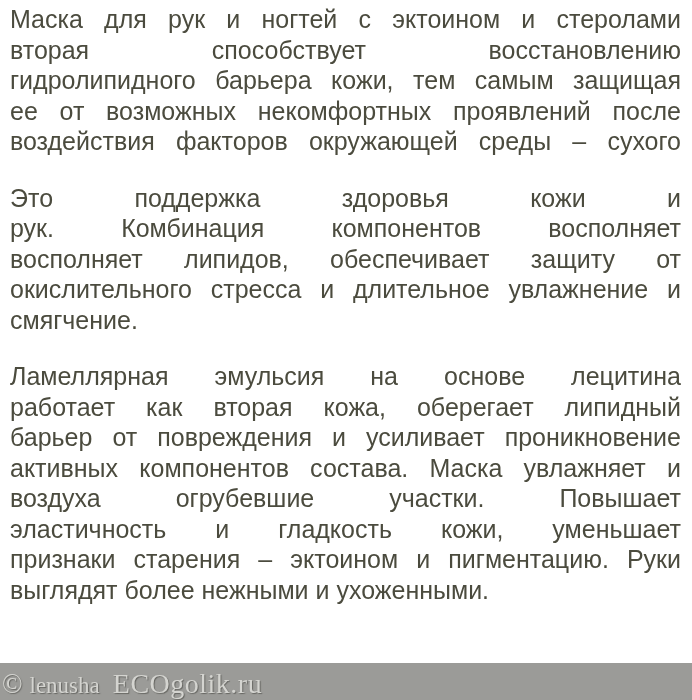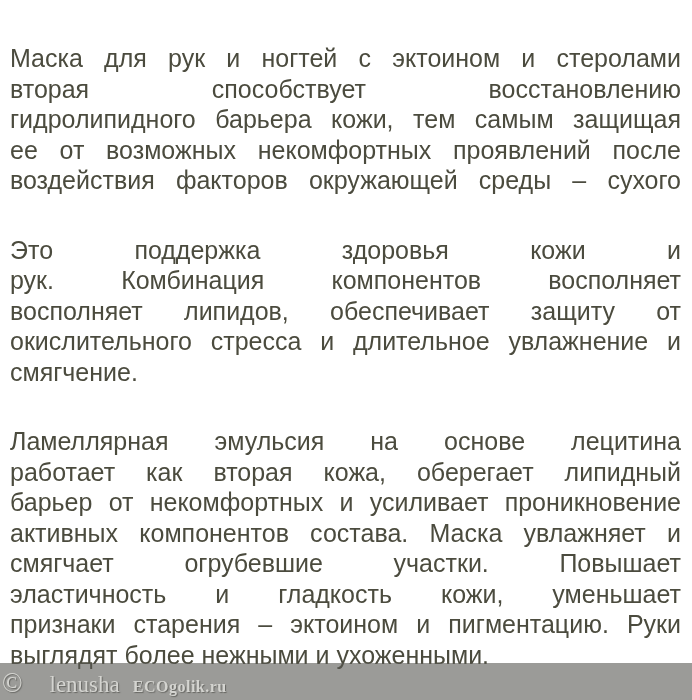--- a/index.html
+++ b/index.html
@@ -15,21 +15,21 @@
     background: var(--bg);
     overflow: hidden;
     font-family: "Liberation Sans", "DejaVu Sans", sans-serif;
   }
   .text-content {
     padding: 4px 11px 0 10px;
     color: var(--text);
     font-size: 25px;
     line-height: 30.5px;
   }
-  .paragraph { margin-bottom: 26px; margin-top: 39px; }
+  .paragraph { margin-bottom: 26px; }
   .text-line {
     text-align: justify;
     text-align-last: justify;
     white-space: nowrap;
   }
   .text-line.last-line {
     text-align-last: left;
   }
   .watermark-band {
     position: absolute;
@@ -52,26 +52,25 @@
   }
   .copyright-symbol {
     font-size: 27px;
     line-height: 1;
     margin-right: 7px;
   }
   .watermark-author {
     font-size: 23px;
     line-height: 1;
     margin-right: 13px;
-    margin-left: 20px;
   }
   .watermark-site {
-    font-size: 16px;
+    font-size: 28px;
     line-height: 1;
-    font-weight: bold;
+    font-weight: normal;
     letter-spacing: 0.5px;
   }
 </style>
 </head>
 <body>
 
 <div class="text-content">
     <div class="paragraph">
       <div class="text-line">Маска для рук и ногтей с эктоином и стеролами</div>
       <div class="text-line">вторая способствует восстановлению</div>
@@ -82,23 +81,23 @@
     <div class="paragraph">
       <div class="text-line">Это поддержка здоровья кожи и</div>
       <div class="text-line">рук. Комбинация компонентов восполняет</div>
       <div class="text-line">восполняет липидов, обеспечивает защиту от</div>
       <div class="text-line">окислительного стресса и длительное увлажнение и</div>
       <div class="text-line last-line">смягчение.</div>
     </div>
     <div class="paragraph">
       <div class="text-line">Ламеллярная эмульсия на основе лецитина</div>
       <div class="text-line">работает как вторая кожа, оберегает липидный</div>
-      <div class="text-line">барьер от некомфортных и усиливает проникновение</div>
+      <div class="text-line">барьер от повреждения и усиливает проникновение</div>
       <div class="text-line">активных компонентов состава. Маска увлажняет и</div>
-      <div class="text-line">смягчает огрубевшие участки. Повышает</div>
+      <div class="text-line">воздуха огрубевшие участки. Повышает</div>
       <div class="text-line">эластичность и гладкость кожи, уменьшает</div>
       <div class="text-line">признаки старения – эктоином и пигментацию. Руки</div>
       <div class="text-line last-line">выглядят более нежными и ухоженными.</div>
     </div>
   </div>
 
 <div class="watermark-band">
   <div class="watermark-inner">
     <span class="copyright-symbol">©</span>
     <span class="watermark-author">lenusha</span>

